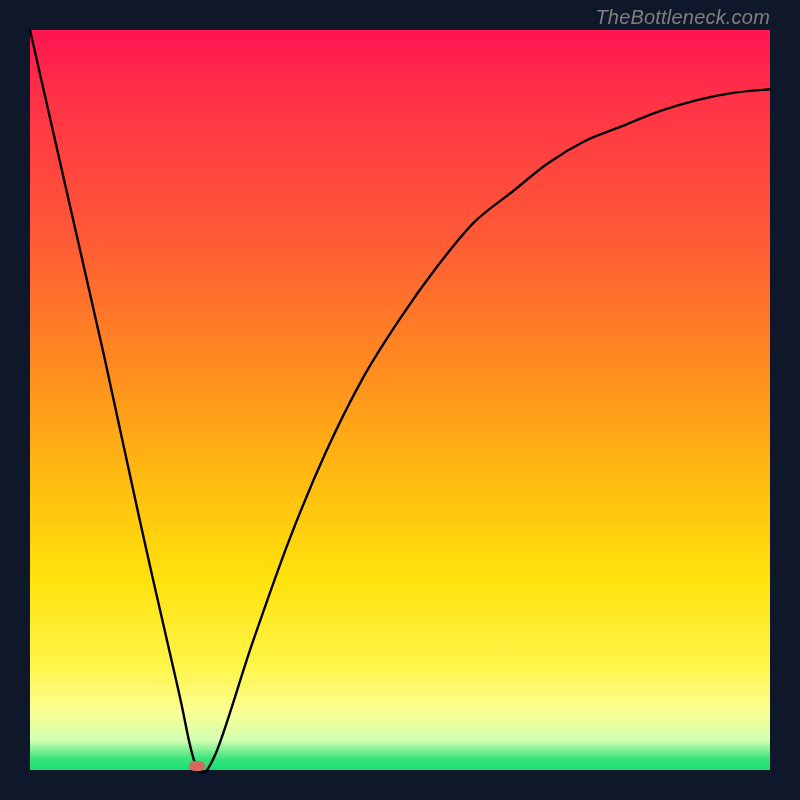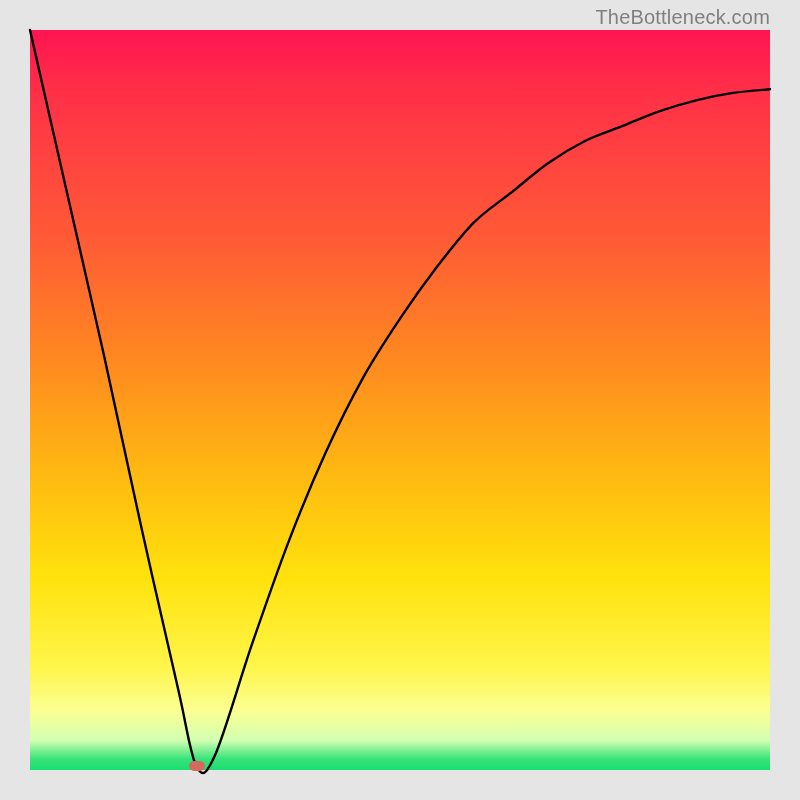--- a/index.html
+++ b/index.html
@@ -8,21 +8,22 @@
     width: 800px;
     height: 800px;
     overflow: hidden;
     background: #000;
     font-family: Arial, Helvetica, sans-serif;
   }
   .frame {
     position: relative;
     width: 800px;
     height: 800px;
-    background: #e5e5e5;
+    background: #0f172a;
+    font-style: italic;
   }
   .plot {
     position: absolute;
     left: 30px;
     top: 30px;
     width: 740px;
     height: 740px;
     
     background: linear-gradient(
       to bottom,

